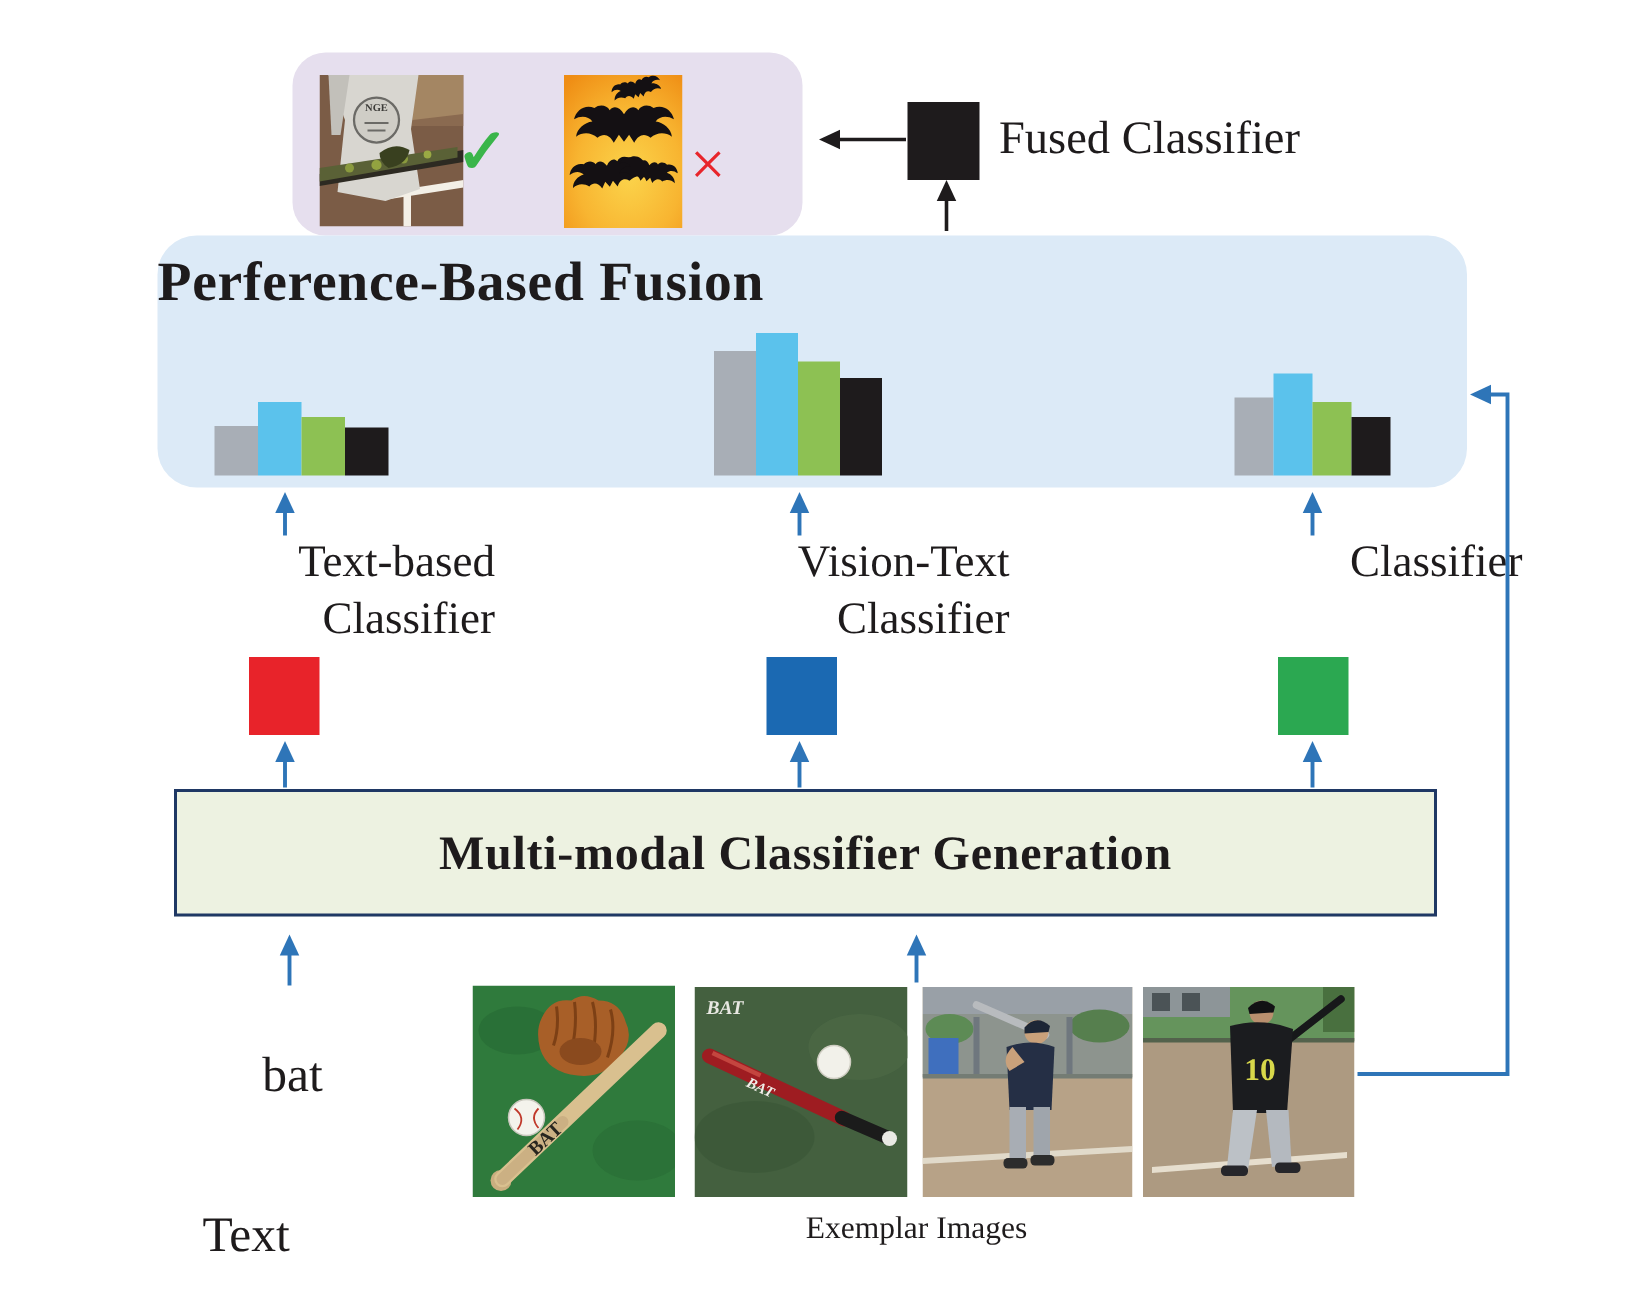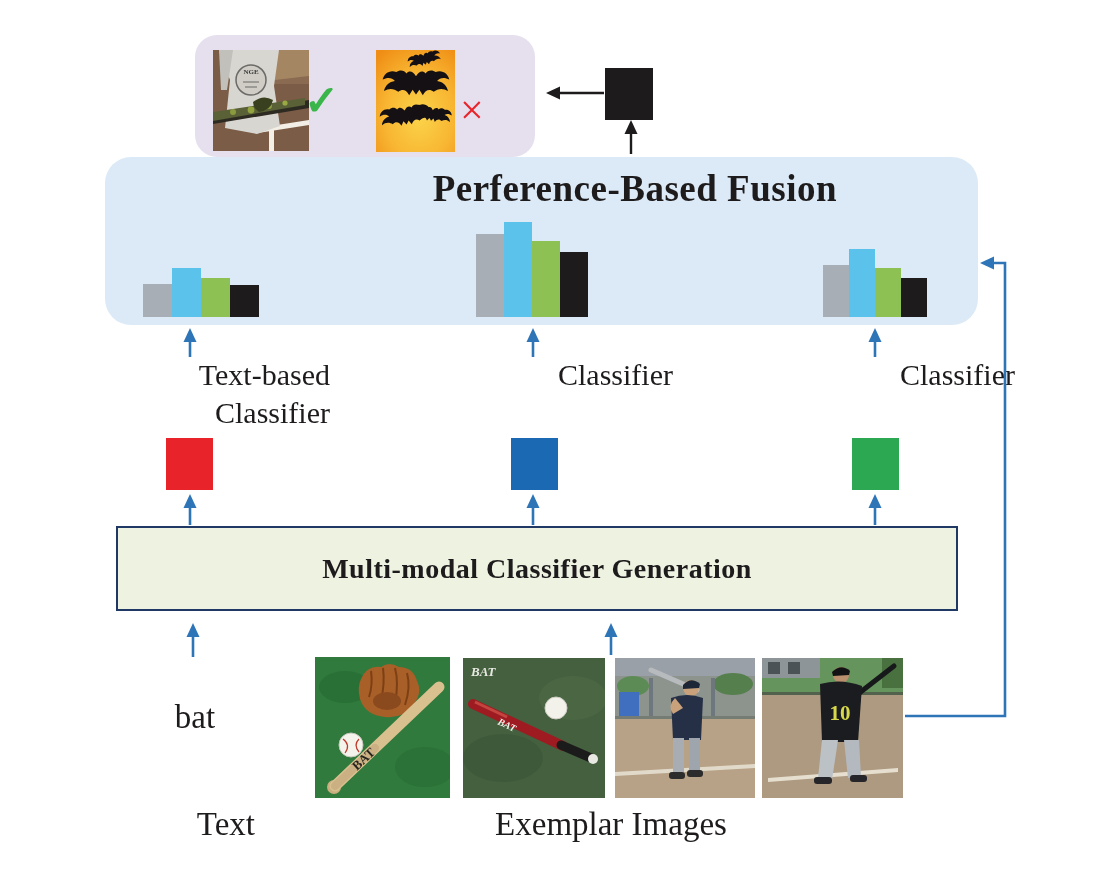--- a/index.html
+++ b/index.html
@@ -4,34 +4,34 @@
 <style>
   html,body{margin:0;padding:0;background:#ffffff;}
   .canvas{
     position:relative;width:1101px;height:869px;background:#ffffff;overflow:hidden;
     font-family:Liberation Serif, serif;color:#1e1b1c;
   }
   .abs{position:absolute;}
   .rounded-box{position:absolute;border-radius:24px;}
   .purple-box{left:195px;top:35px;width:340px;height:122px;border-radius:22px;background:#e6dfee;}
   .blue-box{left:105px;top:157px;width:873px;height:168px;border-radius:26px;background:#dceaf7;}
-  .fusion-title{left:105px;top:167px;width:732px;text-align:right;font-size:37px;font-weight:bold;letter-spacing:.5px;}
+  .fusion-title{left:105px;top:167px;width:732px;text-align:left;font-size:37px;font-weight:bold;letter-spacing:.5px;}
   .gen-box{left:116px;top:526px;width:842px;height:85px;background:#edf2e1;border:2.5px solid #1f3864;
     display:flex;align-items:center;justify-content:center;box-sizing:border-box;}
-  .gen-title{font-size:28px;font-weight:bold;letter-spacing:.5px;}
+  .gen-title{font-size:32px;font-weight:bold;letter-spacing:.5px;}
   .chart{position:absolute;top:217px;height:100px;display:flex;align-items:flex-end;}
   .fused-square{left:605px;top:68px;width:48px;height:52px;background:#1e1b1c;}
   .fused-label{left:666px;top:74px;font-size:31px;white-space:nowrap;}
   .cls-label{position:absolute;top:356px;width:280px;text-align:right;font-size:30px;line-height:38px;}
   .cls-square{position:absolute;top:438px;width:47px;height:52px;}
   .check-mark{left:304px;top:76px;font-size:42px;font-weight:bold;color:#3ab54a;}
   .cross-mark{left:460px;top:86px;font-size:42px;color:#e8252b;}
   .bat-word{left:135px;top:699px;width:120px;text-align:center;font-size:33px;}
-  .text-label{left:135px;top:806px;width:120px;text-align:right;font-size:33px;}
-  .exemplar-label{left:426px;top:806px;width:370px;text-align:center;font-size:33px;}
+  .text-label{left:135px;top:806px;width:120px;text-align:left;font-size:33px;}
+  .exemplar-label{left:426px;top:806px;width:370px;text-align:center;font-size:21px;}
   svg.scene{position:absolute;display:block;}
   svg.arrow-layer{position:absolute;left:0;top:0;width:1101px;height:869px;pointer-events:none;}
 </style>
 </head>
 <body>
 
 <div class="canvas">
 
   <div class="rounded-box purple-box" style="background: rgb(230, 223, 238);"></div>
 
@@ -78,20 +78,21 @@
       </g>
       <g transform="translate(30,6) scale(0.34) rotate(-14)">
         <path d="M50 12 C46 5 40 3 36 8 C33 3 26 2 21 6 C12 2 3 8 1 17 C8 13 15 14 19 19 C11 20 4 26 3 34 C10 29 18 30 24 35 C30 30 36 32 40 40 L45 32 L50 39 L55 32 L60 40 C64 32 70 30 76 35 C82 30 90 29 97 34 C96 26 89 20 81 19 C85 14 92 13 99 17 C97 8 88 2 79 6 C74 2 67 3 64 8 C60 3 54 5 50 12 Z"></path>
       </g>
     </g>
   </svg>
 
   <div class="abs cross-mark">×</div>
 
   <div class="abs fused-square" style="background: rgb(30, 27, 28);"></div>
+  <div class="abs fused-label">Fused Classifier</div>
 
   <div class="rounded-box blue-box" style="background: rgb(220, 234, 247);"></div>
   <div class="abs fusion-title">Perference-Based Fusion</div>
 
   <div class="chart" style="left:143px">
       <div style="width: 29px; height: 33px; background: rgb(168, 174, 182);"></div>
       <div style="width: 29px; height: 49px; background: rgb(91, 194, 236);"></div>
       <div style="width: 29px; height: 39px; background: rgb(141, 193, 83);"></div>
       <div style="width: 29px; height: 32px; background: rgb(30, 27, 28);"></div>
     </div>
@@ -106,20 +107,21 @@
       <div style="width: 26px; height: 68px; background: rgb(91, 194, 236);"></div>
       <div style="width: 26px; height: 49px; background: rgb(141, 193, 83);"></div>
       <div style="width: 26px; height: 39px; background: rgb(30, 27, 28);"></div>
     </div>
 
   <div class="cls-label" style="left:50px">
     <div>Text-based</div>
     <div>Classifier</div>
   </div>
   <div class="cls-label" style="left:393px">
+    <div>Vision-Text</div>
     <div>Classifier</div>
   </div>
   <div class="cls-label" style="left:735px">
     <div>Classifier</div>
   </div>
 
   <div class="cls-square" style="left: 166px; background: rgb(232, 35, 42);"></div>
   <div class="cls-square" style="left: 511px; background: rgb(27, 105, 178);"></div>
   <div class="cls-square" style="left: 852px; background: rgb(43, 168, 81);"></div>
 

